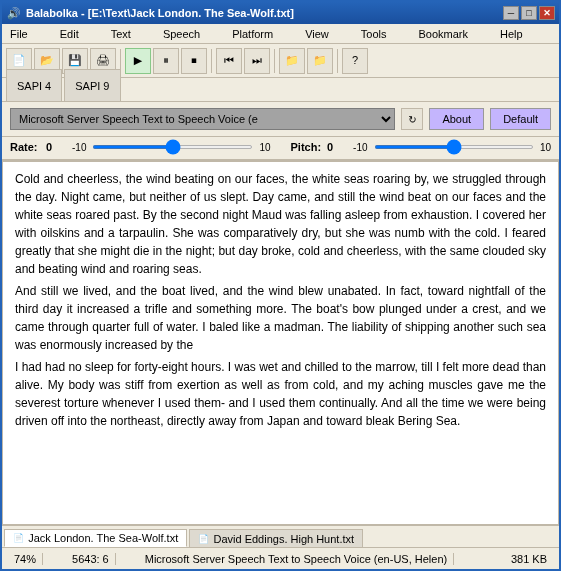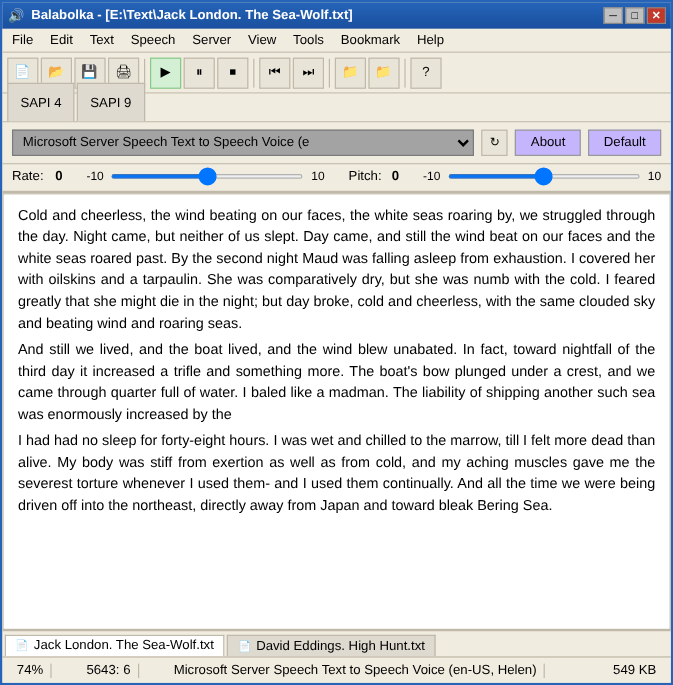--- a/index.html
+++ b/index.html
@@ -58,21 +58,21 @@
     .title-btn.maximize { background: #c0c0c0; }
 
     
     .menu-bar {
       background: #f0ece0;
       height: 20px;
       display: flex;
       align-items: center;
       padding: 0 2px;
       border-bottom: 1px solid #c0b8a8;
-      gap: 2px;
+      gap: 20px;
     }
     .menu-item {
       padding: 2px 6px;
       font-size: 11px;
       cursor: pointer;
       color: #000;
     }
 
     
     .toolbar {
@@ -183,21 +183,21 @@
       gap: 20px;
     }
     .slider-group {
       display: flex;
       align-items: center;
       gap: 6px;
       flex: 1;
     }
     .slider-label {
       font-size: 11px;
-      font-weight: normal;
+      font-weight: bold;
       min-width: 30px;
     }
     .slider-value {
       font-size: 11px;
       font-weight: bold;
       min-width: 20px;
     }
     .slider-min, .slider-max {
       font-size: 10px;
     }
@@ -299,21 +299,21 @@
       <div class="title-btn maximize">□</div>
       <div class="title-btn close">✕</div>
     </div>
   </div>
 
   <div class="menu-bar">
     <span class="menu-item">File</span>
     <span class="menu-item">Edit</span>
     <span class="menu-item">Text</span>
     <span class="menu-item">Speech</span>
-    <span class="menu-item">Server</span>
+    <span class="menu-item">Platform</span>
     <span class="menu-item">View</span>
     <span class="menu-item">Tools</span>
     <span class="menu-item">Bookmark</span>
     <span class="menu-item">Help</span>
   </div>
 
   <div class="toolbar">
     <div class="toolbar-btn">
         <span class="toolbar-icon">📄</span>
       </div>
@@ -403,15 +403,15 @@
     <div class="doc-tab">
       <span class="doc-tab-icon">📄</span>
       <span>David Eddings. High Hunt.txt</span>
     </div>
   </div>
 
   <div class="status-bar">
     <span class="status-segment">74%</span>
     <span class="status-segment">5643: 6</span>
     <span class="status-segment">Microsoft Server Speech Text to Speech Voice (en-US, Helen)</span>
-    <span class="status-segment">549 KB</span>
+    <span class="status-segment">381 KB</span>
   </div>
 </div>
 
 </body></html>

